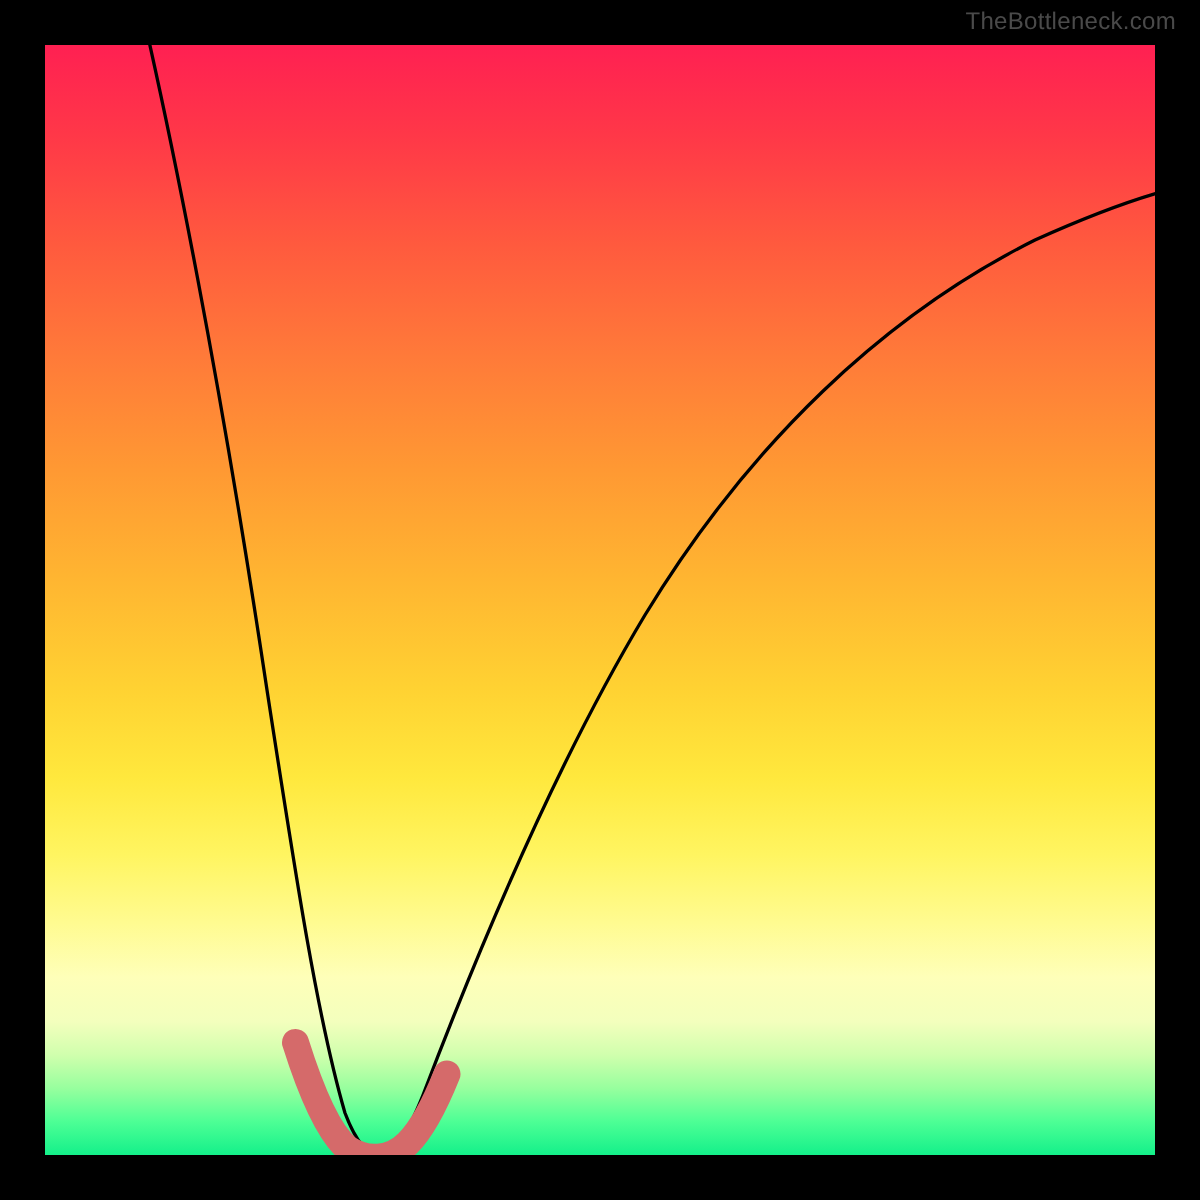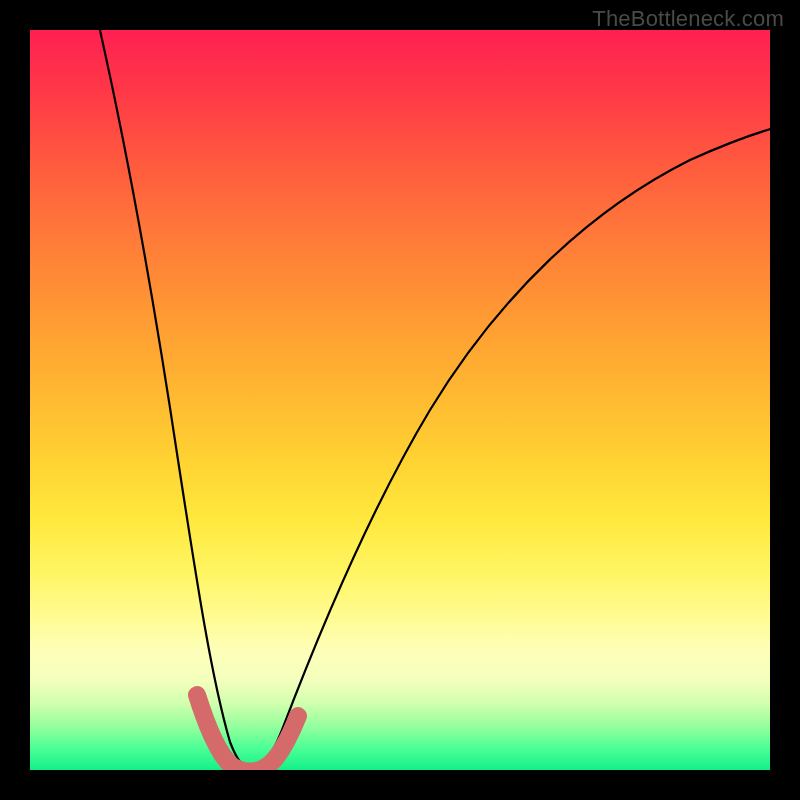--- a/index.html
+++ b/index.html
@@ -8,21 +8,21 @@
     width: 800px;
     height: 800px;
     background: #000;
     position: relative;
   }
   .watermark {
     position: absolute;
     top: 6px;
     right: 16px;
     font-family: Arial, Helvetica, sans-serif;
-    font-size: 22px;
+    font-size: 16px;
     font-weight: 400;
     color: #4a4a4a;
     letter-spacing: 0.2px;
     margin-left: 20px;
   }
   .plot {
     position: absolute;
     left: 30px;
     top: 30px;
     width: 740px;

